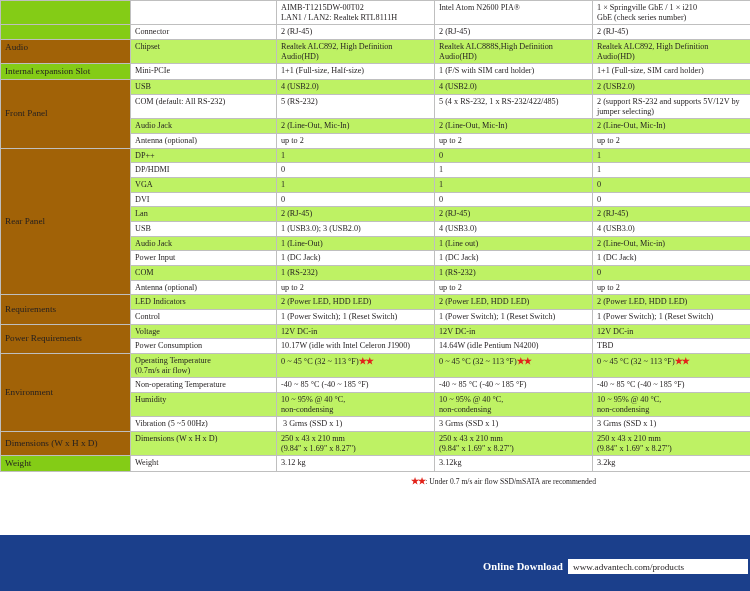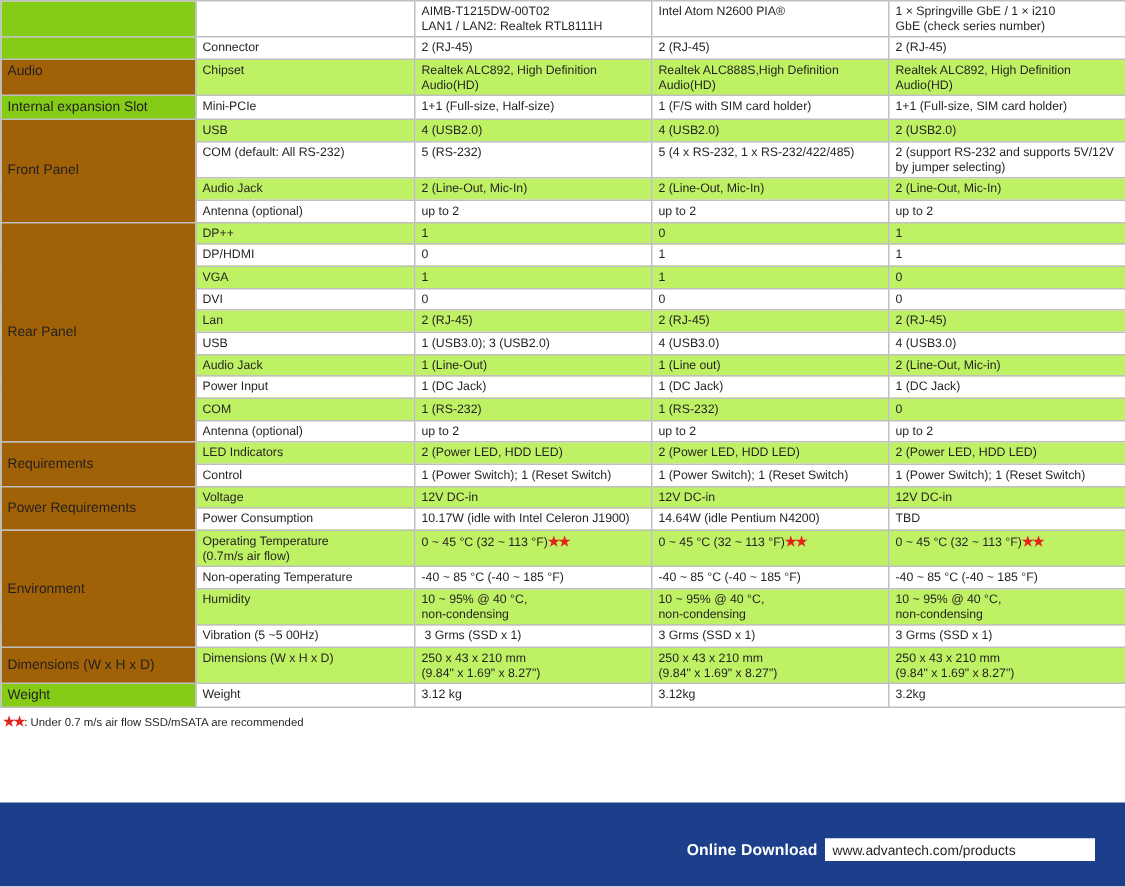--- a/index.html
+++ b/index.html
@@ -8,20 +8,21 @@
     width: 750px; height: 591px;
     background: #ffffff;
     font-family: "Liberation Sans", sans-serif;
     overflow: hidden;
   }
   #sheet {
     position: relative;
     width: 598px;
     height: 591px;
     background: #ffffff;
+    font-family: Liberation Serif, serif;
   }
   table.spec {
     border-collapse: collapse;
     width: 750px;
     table-layout: fixed;
     font-size: 8.2px;
     color: #231f20;
   }
   table.spec td {
     border: 1px solid #bfbfbf;
@@ -55,20 +56,21 @@
   .star {
     color: #e2231a;
     font-weight: bold;
     font-size: 9px;
     letter-spacing: -1px;
   }
   .footnote {
     font-size: 7.6px;
     color: #231f20;
     padding: 4px 2px 0 2px;
+    text-align: right;
   }
   .footnote .star { font-size: 9px; }
 
   
   #bottombar {
     position: absolute;
     left: 0;
     bottom: 0;
     width: 750px;
     height: 56px;
@@ -76,21 +78,21 @@
   }
   #dlrow {
     position: absolute;
     left: 0;
     bottom: 16px;
     width: 750px;
     height: 17px;
     display: flex;
     align-items: center;
     justify-content: flex-end;
-    padding-right: 20px;
+    padding-right: 2px;
   }
   #dllabel {
     color: #ffffff;
     font-size: 10.5px;
     font-weight: bold;
     margin-right: 5px;
     letter-spacing: .1px;
   }
   #dlbox {
     background: #ffffff;

